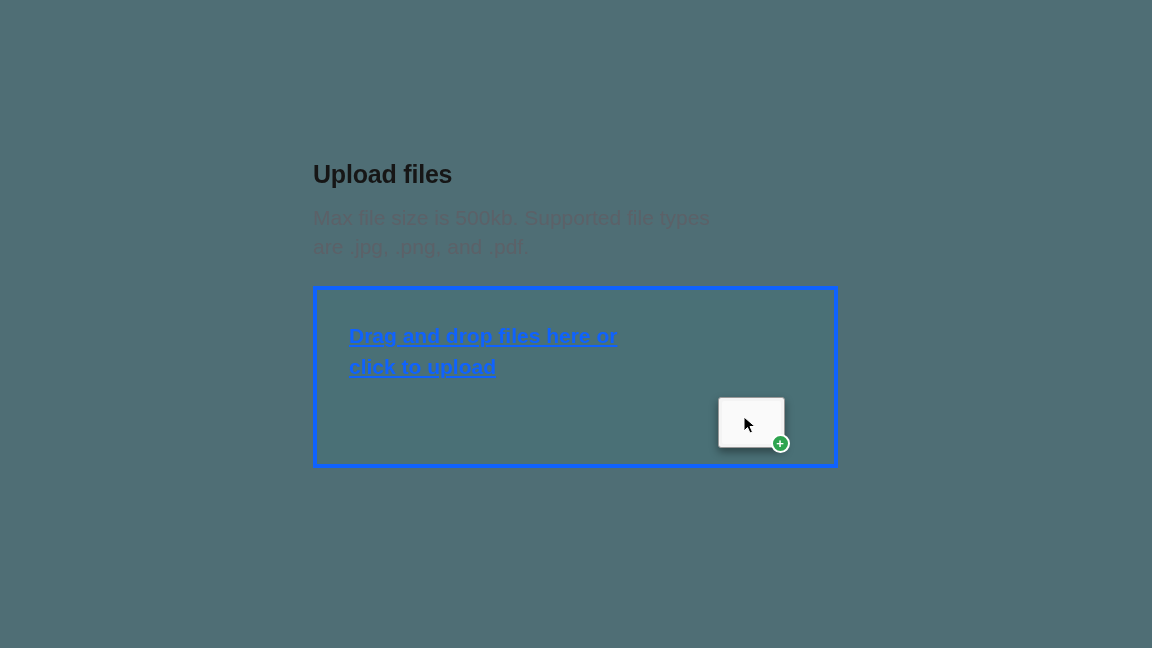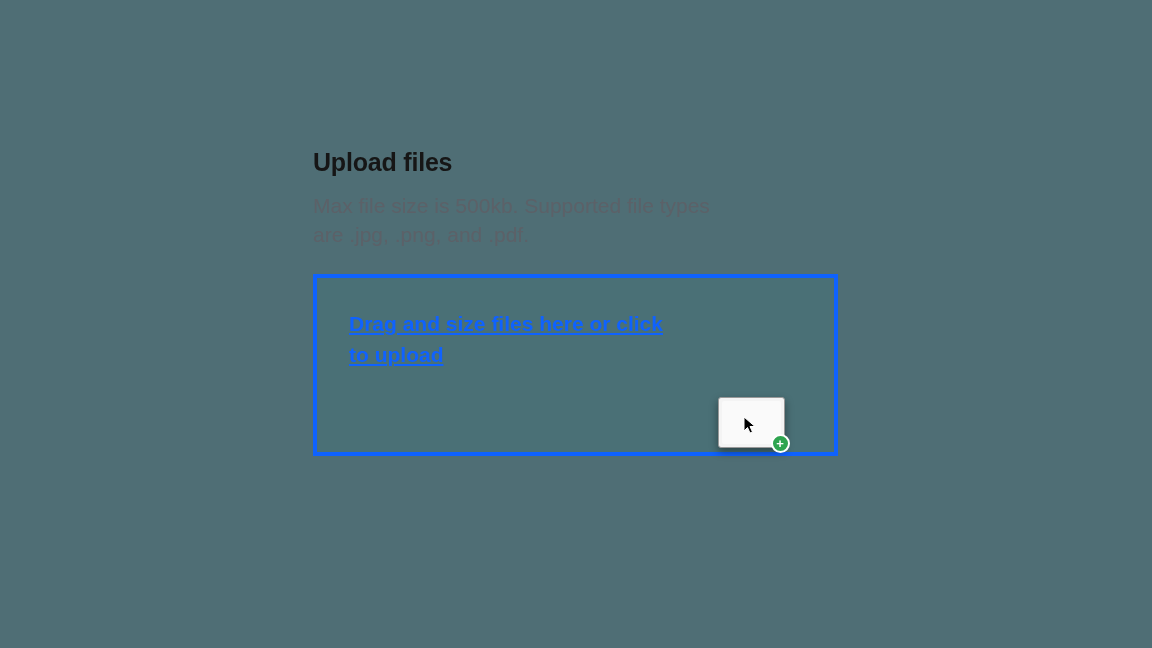--- a/index.html
+++ b/index.html
@@ -11,21 +11,21 @@
       width: 1152px;
       height: 648px;
       background: #4f6e75;
       font-family: -apple-system, BlinkMacSystemFont, "Segoe UI", Arial, sans-serif;
       position: relative;
       overflow: hidden;
     }
     .uploader-container {
       position: absolute;
       left: 313px;
-      top: 148px;
+      top: 160px;
       width: 526px;
     }
     .uploader-title {
       font-size: 25px;
       font-weight: 700;
       color: #161616;
       margin-bottom: 14px;
       letter-spacing: -0.2px;
     }
     .uploader-desc {
@@ -118,21 +118,21 @@
       margin: 0 auto;
     }
   </style>
 </head>
 <body>
 
 <div class="uploader-container">
   <h3 class="uploader-title">Upload files</h3>
   <p class="uploader-desc">Max file size is 500kb. Supported file types are .jpg, .png, and .pdf.</p>
   <div class="dropzone">
-    <span class="dropzone-text">Drag and size files here or click to upload</span>
+    <span class="dropzone-text">Drag and drop files here or click to upload</span>
   </div>
 </div>
 
 <div class="dragged-file">
   <div class="file-thumb">
     <div class="cursor-arrow">
       <svg width="16" height="20" viewBox="0 0 16 20">
         <path d="M1 1 L1 15 L4.5 11.5 L7 17 L9.5 16 L7 10.5 L12 10.5 Z" fill="#000" stroke="#fff" stroke-width="1"></path>
       </svg>
     </div>

